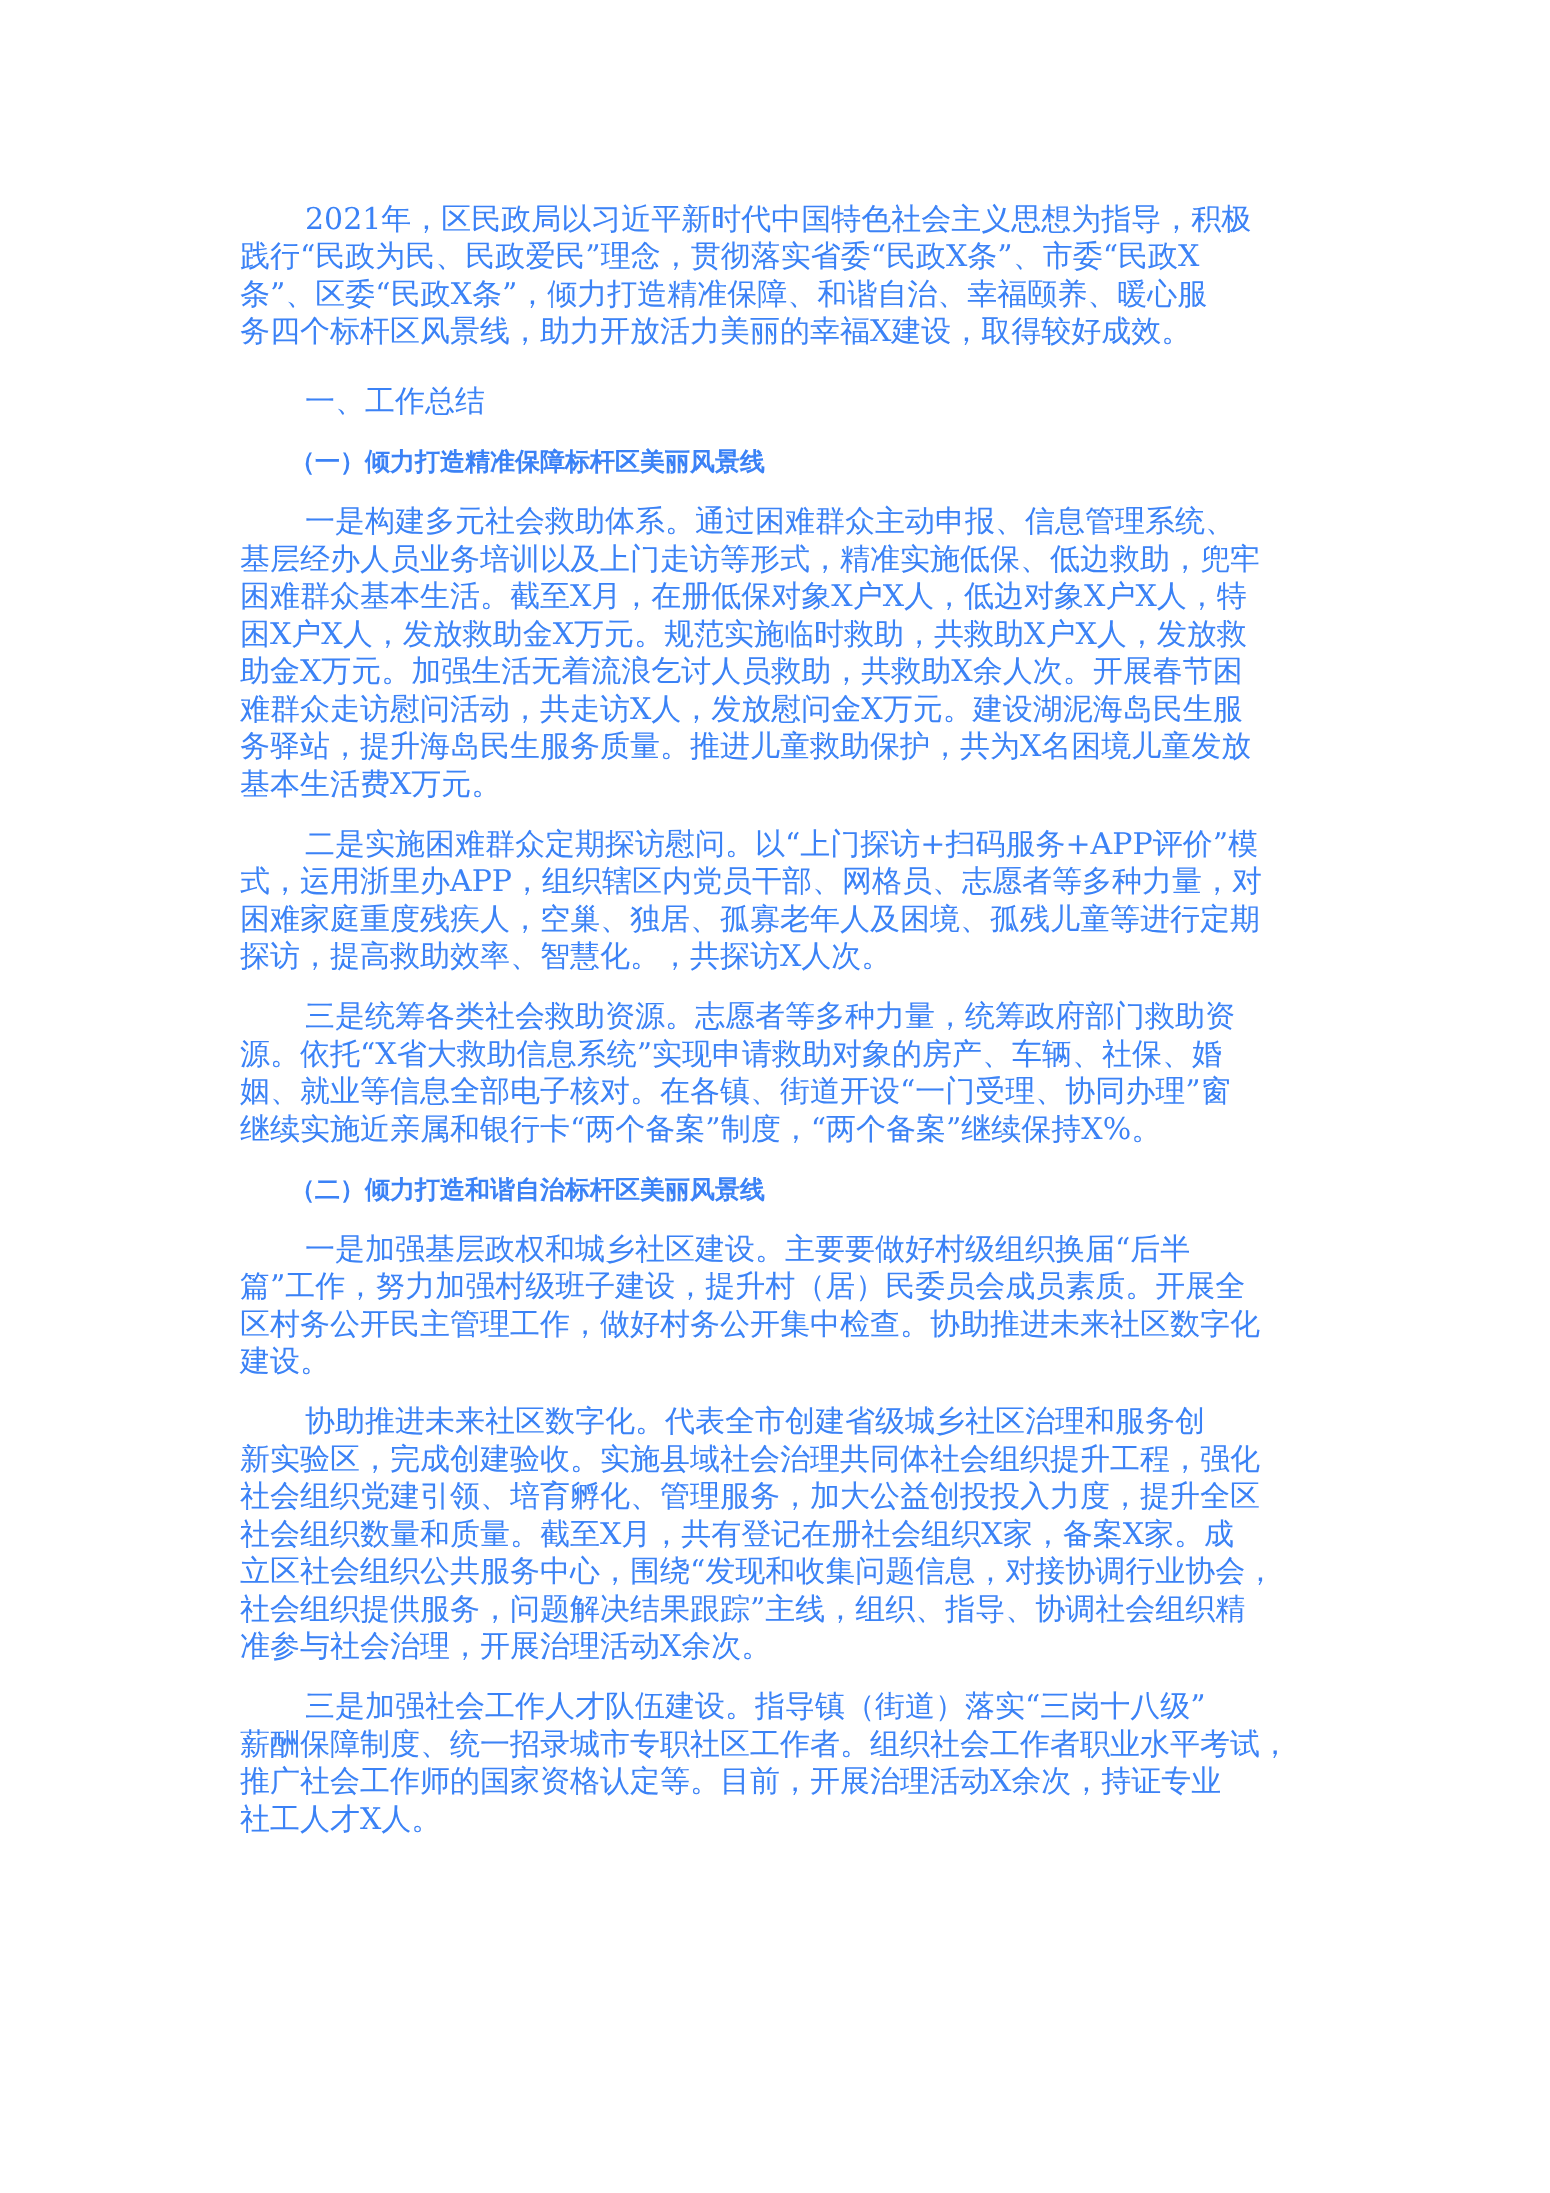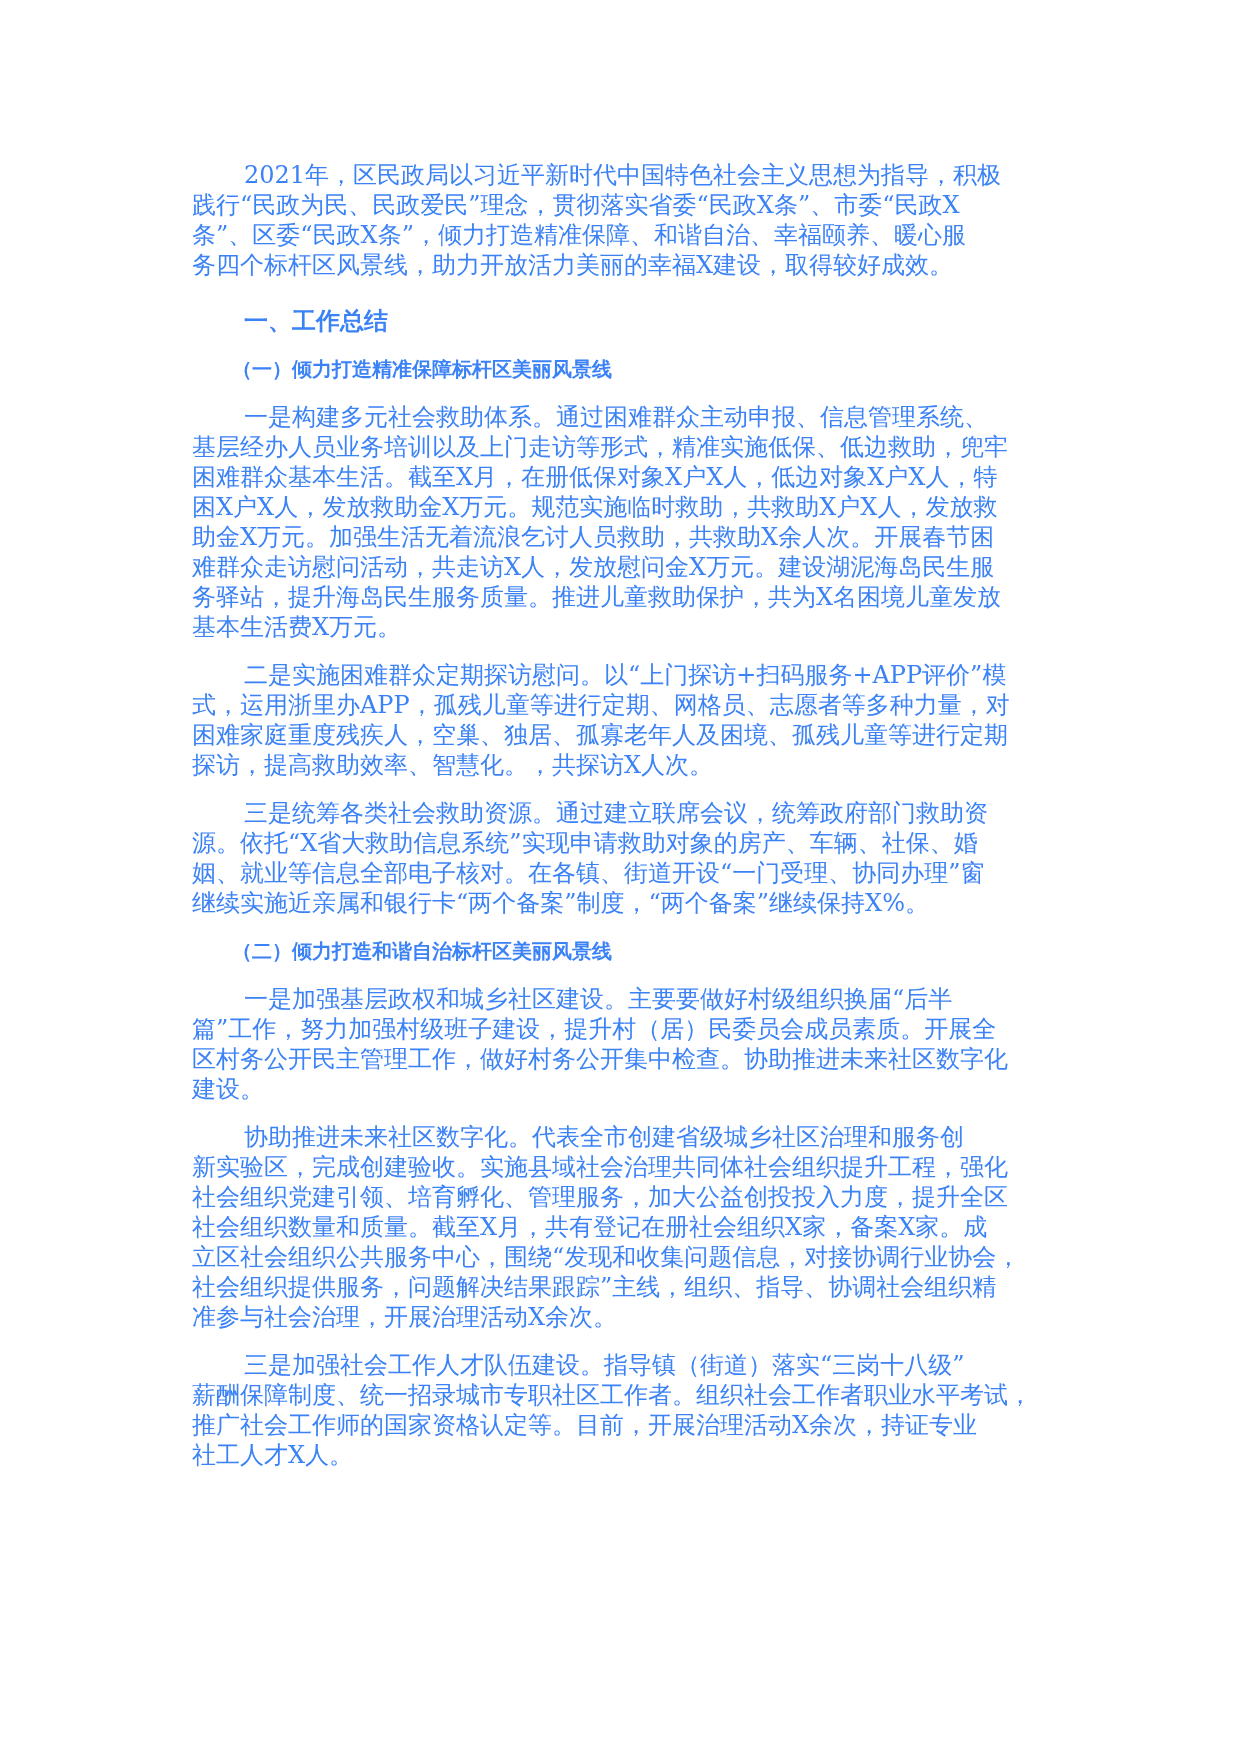--- a/index.html
+++ b/index.html
@@ -12,21 +12,21 @@
     color: #3b82f6;
     font-family: "DejaVu Serif", "Liberation Serif", serif;
     font-size: 24px;
     line-height: 30px;
   }
   .para { margin: 0 0 18px 0; }
   .line { display: block; white-space: nowrap; }
   .indent { padding-left: 52px; }
   .h1 {
     font-family: "DejaVu Sans", "Liberation Sans", sans-serif;
-    font-weight: bold;
+    font-weight: normal;
     font-size: 24px;
     margin: 26px 0 18px 52px;
     line-height: 30px;
   }
   .h2 {
     font-family: "DejaVu Sans", "Liberation Sans", sans-serif;
     font-weight: bold;
     font-size: 20px;
     margin: 0 0 18px 40px;
     line-height: 30px;
@@ -54,27 +54,27 @@
     <span class="line">困难群众基本生活。截至X月，在册低保对象X户X人，低边对象X户X人，特</span>
     <span class="line">困X户X人，发放救助金X万元。规范实施临时救助，共救助X户X人，发放救</span>
     <span class="line">助金X万元。加强生活无着流浪乞讨人员救助，共救助X余人次。开展春节困</span>
     <span class="line">难群众走访慰问活动，共走访X人，发放慰问金X万元。建设湖泥海岛民生服</span>
     <span class="line">务驿站，提升海岛民生服务质量。推进儿童救助保护，共为X名困境儿童发放</span>
     <span class="line">基本生活费X万元。</span>
   </div>
 
   <div class="para">
     <span class="line indent">二是实施困难群众定期探访慰问。以“上门探访+扫码服务+APP评价”模</span>
-    <span class="line">式，运用浙里办APP，孤残儿童等进行定期、网格员、志愿者等多种力量，对</span>
+    <span class="line">式，运用浙里办APP，组织辖区内党员干部、网格员、志愿者等多种力量，对</span>
     <span class="line">困难家庭重度残疾人，空巢、独居、孤寡老年人及困境、孤残儿童等进行定期</span>
     <span class="line">探访，提高救助效率、智慧化。，共探访X人次。</span>
   </div>
 
   <div class="para">
-    <span class="line indent">三是统筹各类社会救助资源。通过建立联席会议，统筹政府部门救助资</span>
+    <span class="line indent">三是统筹各类社会救助资源。志愿者等多种力量，统筹政府部门救助资</span>
     <span class="line">源。依托“X省大救助信息系统”实现申请救助对象的房产、车辆、社保、婚</span>
     <span class="line">姻、就业等信息全部电子核对。在各镇、街道开设“一门受理、协同办理”窗</span>
     <span class="line">继续实施近亲属和银行卡“两个备案”制度，“两个备案”继续保持X%。</span>
   </div>
 
   <div class="h2">（二）倾力打造和谐自治标杆区美丽风景线</div>
 
   <div class="para">
     <span class="line indent">一是加强基层政权和城乡社区建设。主要要做好村级组织换届“后半</span>
     <span class="line">篇”工作，努力加强村级班子建设，提升村（居）民委员会成员素质。开展全</span>

